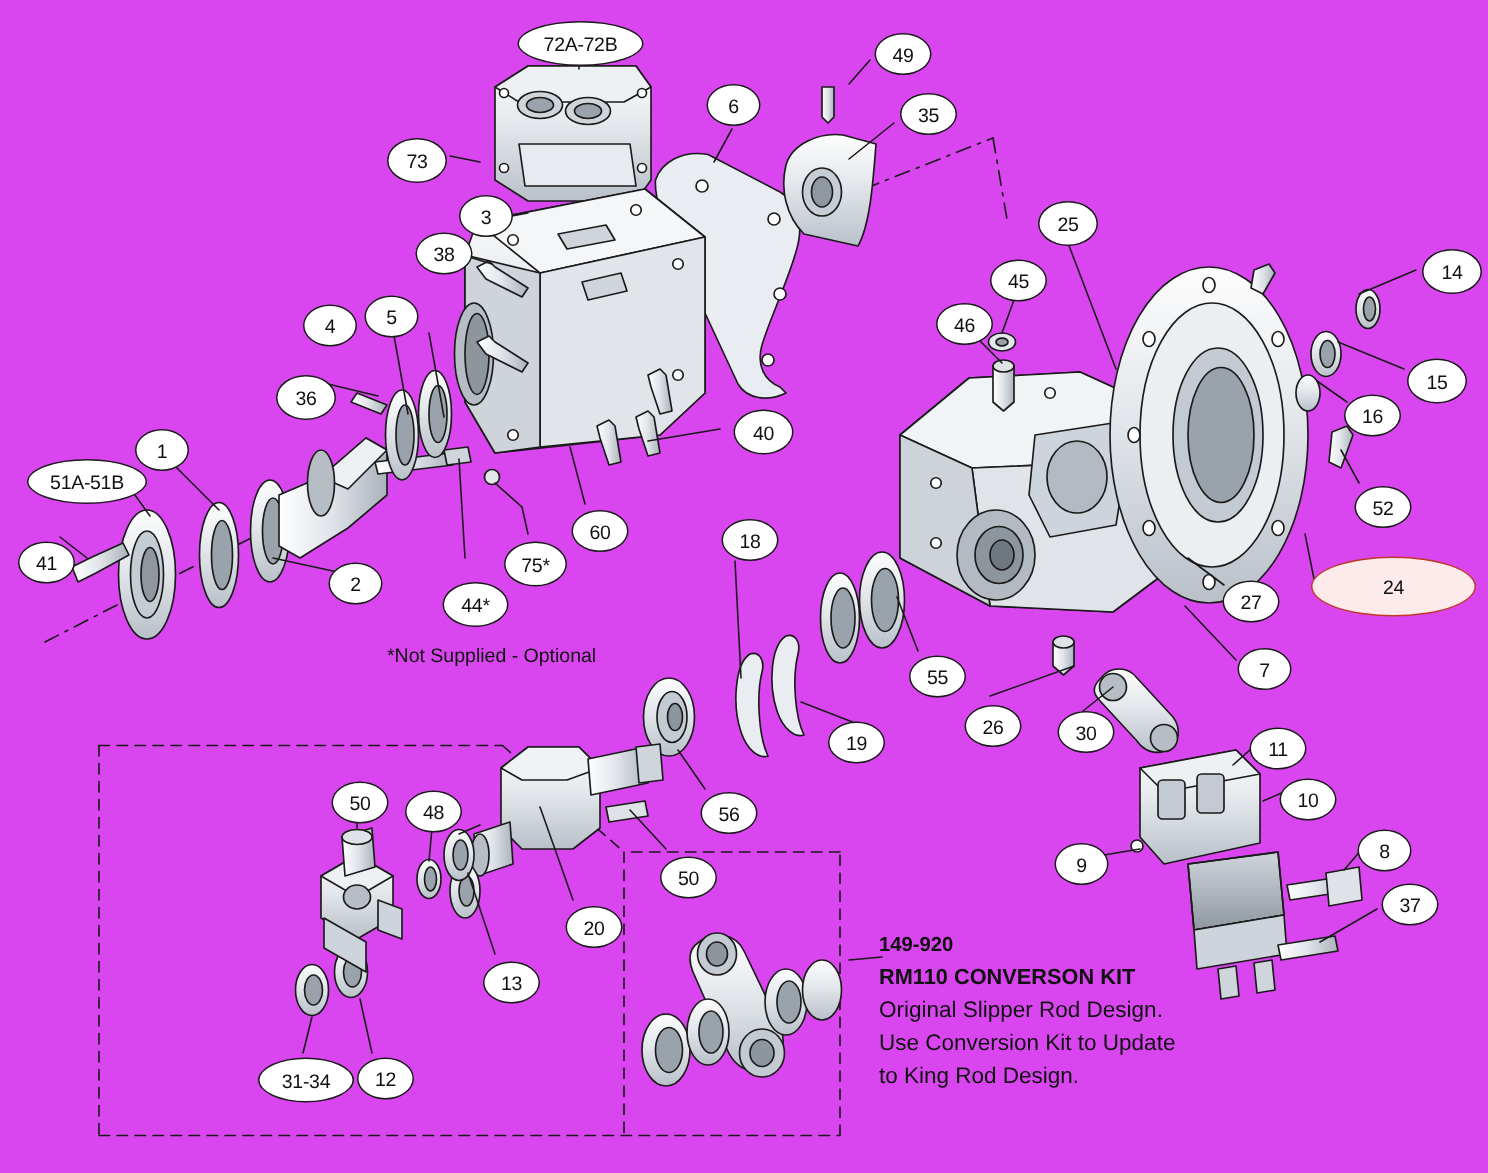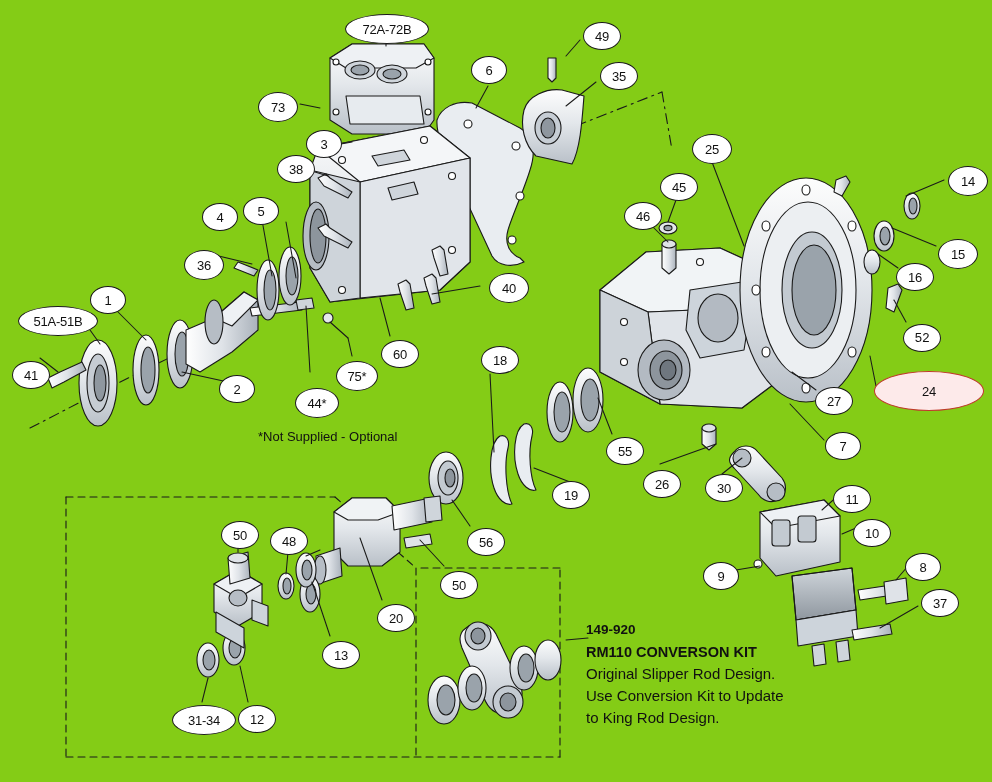--- a/index.html
+++ b/index.html
@@ -4,21 +4,21 @@
 <style>
   html, body {
     margin: 0;
     padding: 0;
     background: #ffffff;
   }
   #page {
     position: relative;
     width: 992px;
     height: 782px;
-    background: #84cc16;
+    background: #d946ef;
     font-family: "Liberation Sans", sans-serif;
     overflow: hidden;
   }
   #diagram-svg {
     position: absolute;
     left: 0;
     top: 0;
     width: 992px;
     height: 782px;
   }
@@ -402,21 +402,21 @@
       <div class="callout" style="left: 660px; top: 173px; width: 38px; height: 28px;">45</div>
       <div class="callout" style="left: 202px; top: 203px; width: 36px; height: 28px;">4</div>
       <div class="callout" style="left: 243px; top: 197px; width: 36px; height: 28px;">5</div>
       <div class="callout" style="left: 624px; top: 202px; width: 38px; height: 28px;">46</div>
       <div class="callout" style="left: 938px; top: 239px; width: 40px; height: 30px;">15</div>
       <div class="callout" style="left: 184px; top: 250px; width: 40px; height: 30px;">36</div>
       <div class="callout" style="left: 896px; top: 263px; width: 38px; height: 28px;">16</div>
       <div class="callout" style="left: 90px; top: 286px; width: 36px; height: 28px;">1</div>
       <div class="callout" style="left: 489px; top: 273px; width: 40px; height: 30px;">40</div>
       <div class="callout wide" style="left: 18px; top: 306px; width: 80px; height: 30px;">51A-51B</div>
-      <div class="callout" style="left: 903px; top: 324px; width: 38px; height: 28px; font-family: Liberation Mono, monospace;">52</div>
+      <div class="callout" style="left: 903px; top: 324px; width: 38px; height: 28px;">52</div>
       <div class="callout" style="left: 12px; top: 337px; width: 38px; height: 28px; margin-top: 24px;">41</div>
       <div class="callout" style="left: 381px; top: 340px; width: 38px; height: 28px;">60</div>
       <div class="callout" style="left: 481px; top: 346px; width: 38px; height: 28px;">18</div>
       <div class="callout" style="left: 336px; top: 361px; width: 42px; height: 30px;">75*</div>
       <div class="callout" style="left: 219px; top: 375px; width: 36px; height: 28px;">2</div>
       <div class="callout wide hl" style="left: 874px; top: 371px; width: 110px; height: 40px;">24</div>
       <div class="callout" style="left: 815px; top: 387px; width: 38px; height: 28px;">27</div>
       <div class="callout" style="left: 295px; top: 388px; width: 44px; height: 30px;">44*</div>
       <div class="callout" style="left: 825px; top: 432px; width: 36px; height: 28px;">7</div>
       <div class="callout" style="left: 606px; top: 437px; width: 38px; height: 28px;">55</div>

